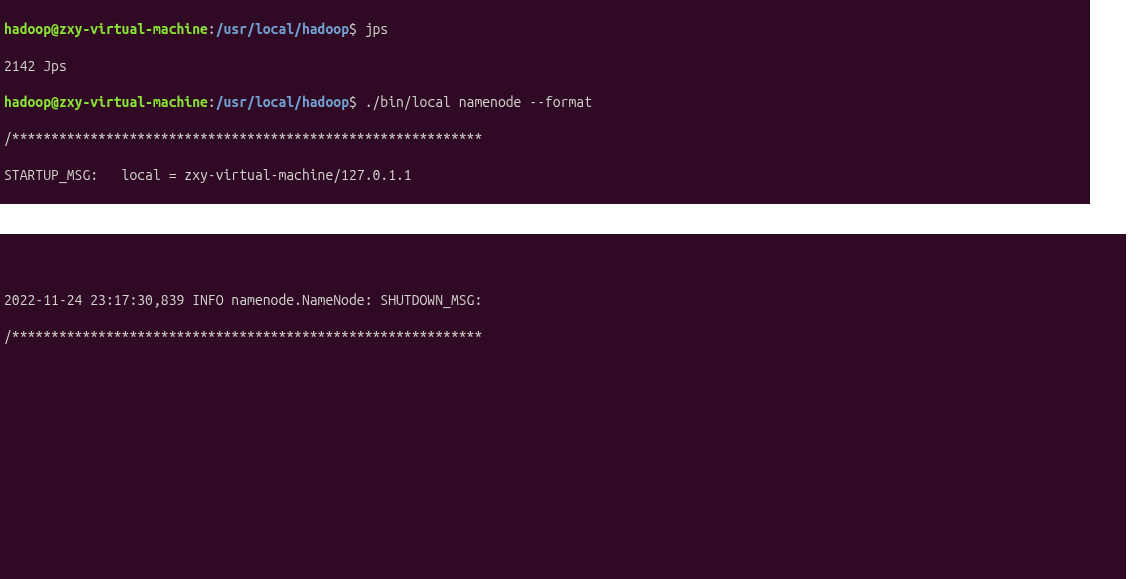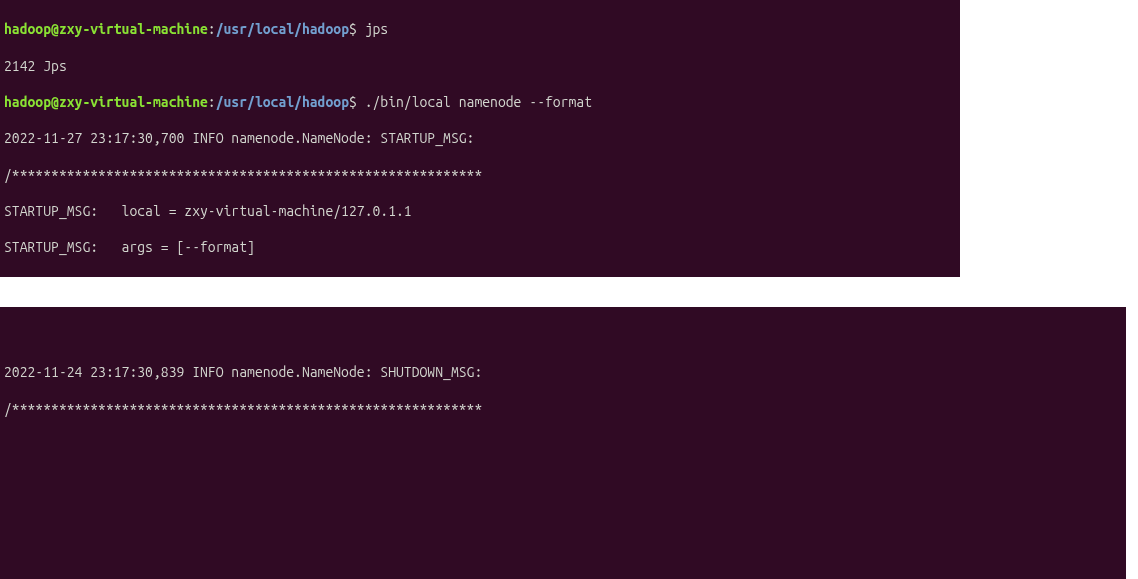--- a/index.html
+++ b/index.html
@@ -12,40 +12,38 @@
   }
   .terminal {
     background: #300a24;
     color: #d3d7cf;
     padding: 2px 4px;
     line-height: 1.3;
     white-space: pre;
     overflow: hidden;
     box-sizing: border-box;
   }
-  .term1 { width: 960px; margin: 0 0 30px 0; }
+  .term1 { width: 1090px; margin: 0 0 30px 0; }
   .term2 { width: 1126px; margin: 0; }
   .user { color: #8ae234; font-weight: bold; }
   .path { color: #729fcf; font-weight: bold; }
   .dollar { color: #d3d7cf; }
   .cmd { color: #d3d7cf; }
   .out { color: #d3d7cf; }
   .line { display: block; }
 </style>
 </head>
 <body>
 
 <div class="terminal term1">
 <span class="line"><span class="user">hadoop@zxy-virtual-machine</span><span class="out">:</span><span class="path">/usr/local/hadoop</span><span class="dollar">$</span> <span class="cmd">jps</span></span>
 <span class="line out">2142 Jps</span>
 <span class="line"><span class="user">hadoop@zxy-virtual-machine</span><span class="out">:</span><span class="path">/usr/local/hadoop</span><span class="dollar">$</span> <span class="cmd">./bin/local namenode --format</span></span>
-<span class="line out">2022-11-27 23:17:30,700 INFO namenode.NameNode: STARTUP_MSG:</span>
 <span class="line out">/************************************************************</span>
 <span class="line out">STARTUP_MSG:   local = zxy-virtual-machine/127.0.1.1</span>
-<span class="line out">STARTUP_MSG:   args = [--format]</span>
 </div>
 
 <div class="terminal term2">
 <span class="line out"> </span>
 <span class="line out">2022-11-24 23:17:30,839 INFO namenode.NameNode: SHUTDOWN_MSG:</span>
 <span class="line out">/************************************************************</span>
 
 
 
 

